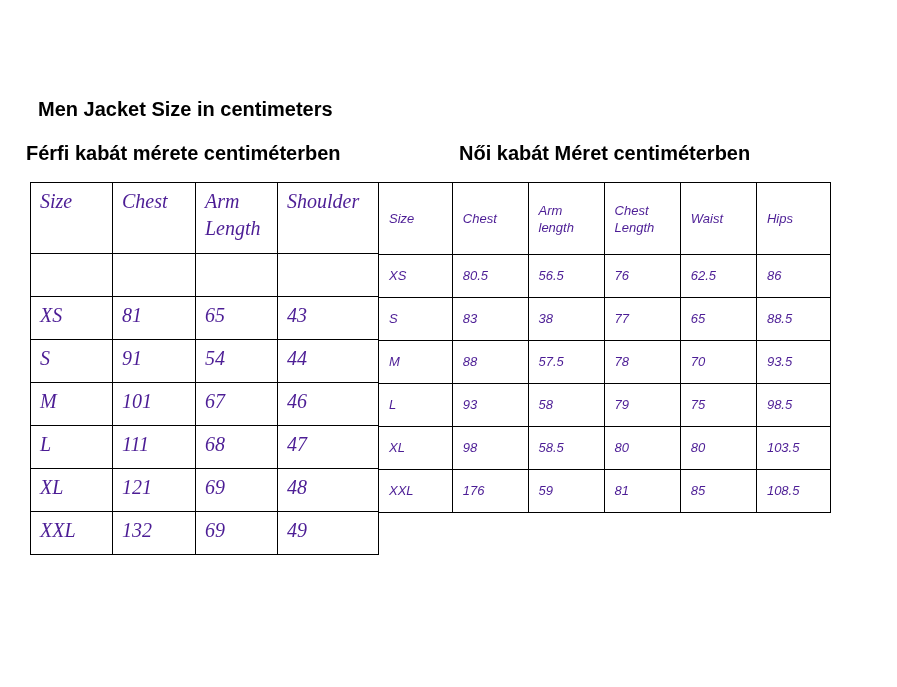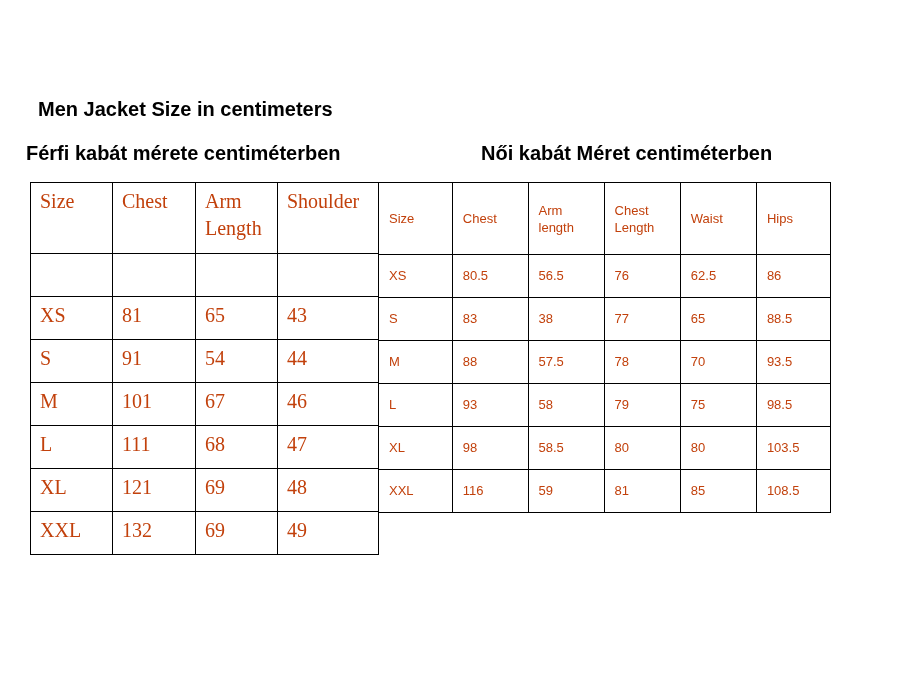--- a/index.html
+++ b/index.html
@@ -16,28 +16,29 @@
     position: absolute;
     font-weight: bold;
     font-size: 20px;
     line-height: 22px;
     color: #000000;
     white-space: nowrap;
   }
   .title-men-en    { left: 38px;  top: 98px;  }
   .title-women-en  { left: 443px; top: 98px;  }
   .title-men-hu    { left: 26px;  top: 142px; }
-  .title-women-hu  { left: 459px; top: 142px; margin-left: 22px; }
+  .title-women-hu  { left: 459px; top: 142px; }
 
   table {
     position: absolute;
     border-collapse: collapse;
     table-layout: fixed;
     background: #ffffff;
-    color: #c2410c;
+    color: #4c1d95;
+    font-style: italic;
   }
   th, td {
     border: 1px solid #000000;
     overflow: hidden;
     text-align: left;
   }
 
   
   .men-table {
     left: 30px;
@@ -207,21 +208,21 @@
         <tr>
           <td>XL</td>
           <td>98</td>
           <td>58.5</td>
           <td>80</td>
           <td>80</td>
           <td>103.5</td>
         </tr>
         <tr>
           <td>XXL</td>
-          <td>116</td>
+          <td>176</td>
           <td>59</td>
           <td>81</td>
           <td>85</td>
           <td>108.5</td>
         </tr>
       </tbody>
   </table>
 
 </div>
 

